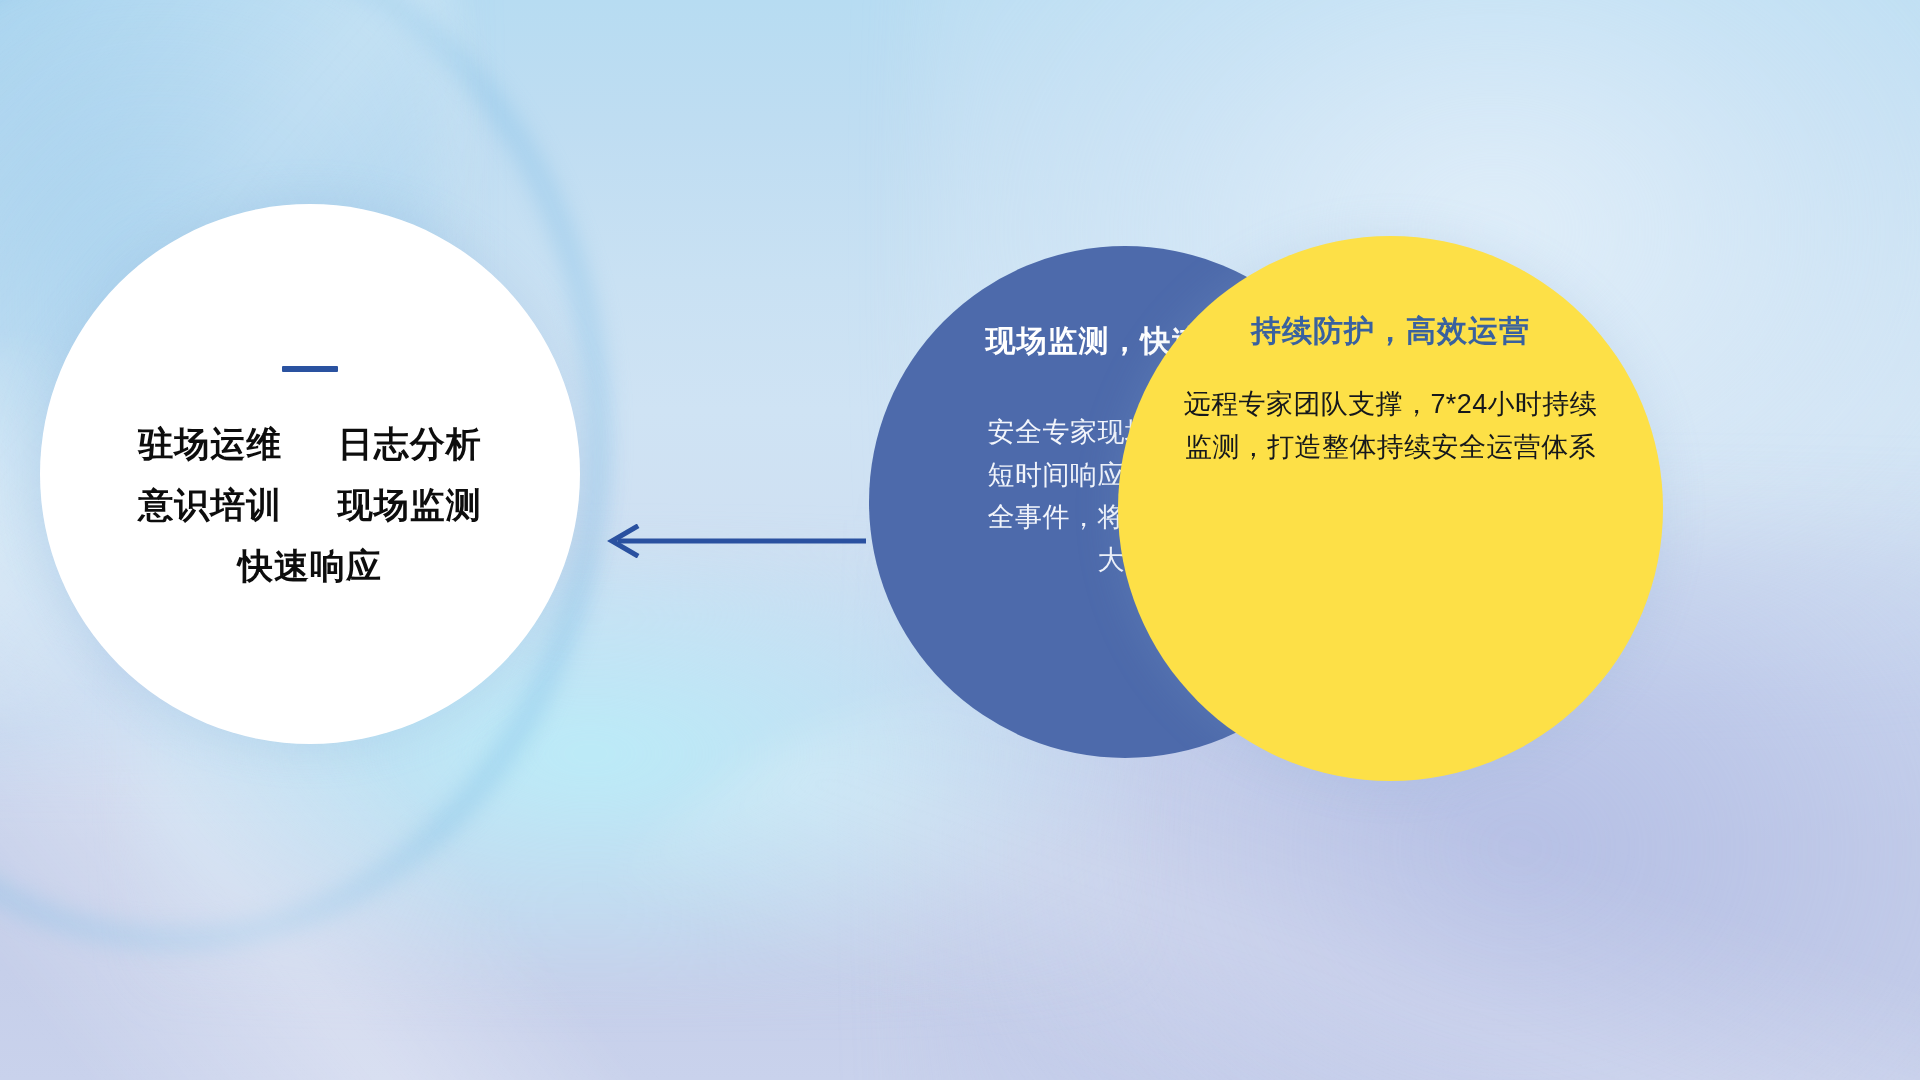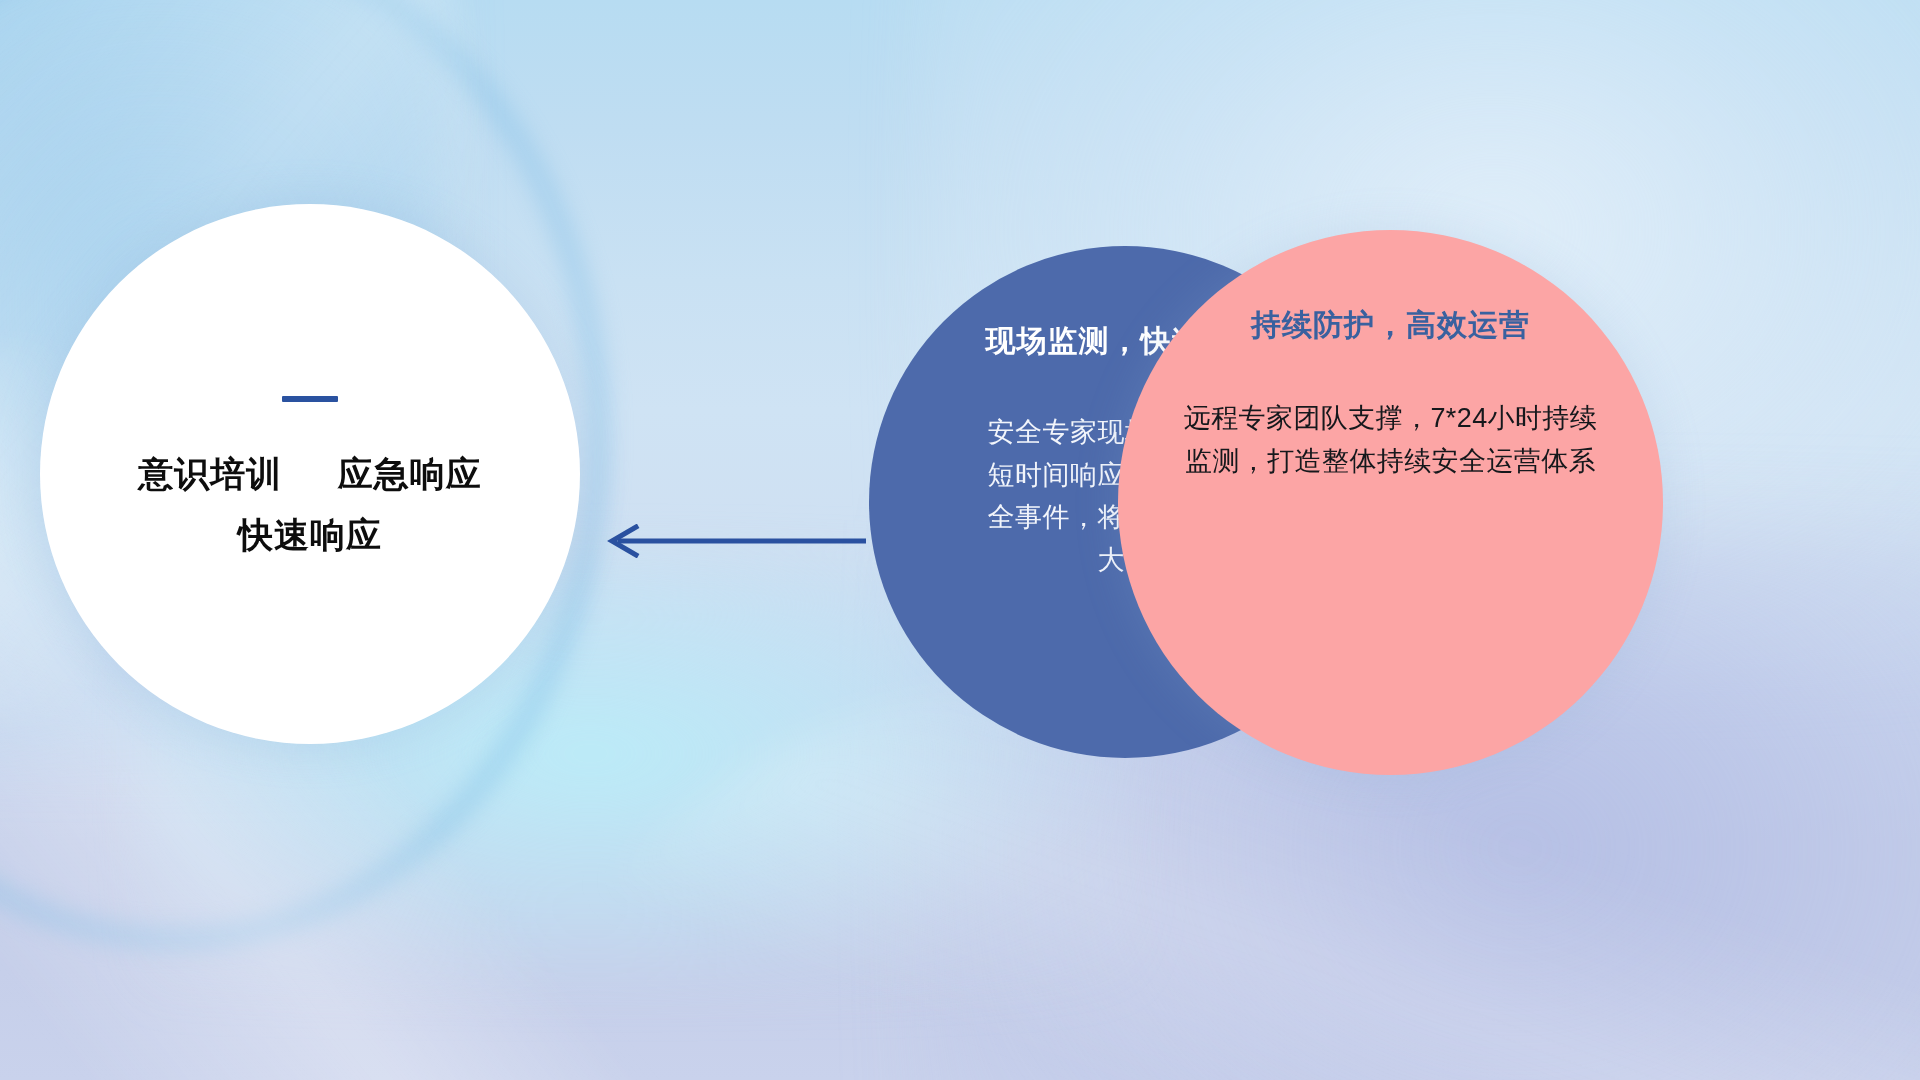--- a/index.html
+++ b/index.html
@@ -121,35 +121,35 @@
     font-size:30px;font-weight:bold;color:#ffffff;white-space:nowrap;
     letter-spacing:1px;line-height:1.1;
   }
   .mid-body{
     margin-top:54px;font-size:27px;color:#f2f5fb;line-height:1.58;
     text-align:center;width:300px;letter-spacing:0.5px;
   }
 
   
   .circle-right{
-    left:1118px;top:230px;width:545px;height:545px;
-    background:#fca5a5;
+    left:1118px;top:236px;width:545px;height:545px;
+    background:#fde047;
     box-shadow:0 0 40px 4px rgba(140,170,210,0.18);
   }
   .circle-right-inner{
     position:absolute;inset:0;display:flex;flex-direction:column;
     align-items:center;justify-content:flex-start;
     padding:78px 22px 0 22px;box-sizing:border-box;
   }
   .right-title{
     font-size:30px;font-weight:bold;color:#39619f;white-space:nowrap;
     letter-spacing:1px;line-height:1.1;
   }
   .right-body{
-    margin-top:56px;font-size:27px;color:#15181c;line-height:1.6;
+    margin-top:36px;font-size:27px;color:#15181c;line-height:1.6;
     text-align:center;width:420px;letter-spacing:0.4px;
   }
 
   
   .arrow{
     position:absolute;left:596px;top:524px;width:272px;height:34px;
   }
 </style>
 </head>
 <body>
@@ -178,23 +178,28 @@
       <div class="right-title">持续防护，高效运营</div>
       <div class="right-body">远程专家团队支撑，7*24小时持续监测，打造整体持续安全运营体系</div>
     </div>
   </div>
 
   <div class="circle circle-left">
     <div class="circle-left-inner">
       <div class="dash"></div>
       <div class="left-rows">
         <div class="left-row">
+          <span>驻场运维</span>
+          <span class="gapcell"></span>
+          <span>日志分析</span>
+        </div>
+        <div class="left-row">
           <span>意识培训</span>
           <span class="gapcell"></span>
-          <span>应急响应</span>
+          <span>现场监测</span>
         </div>
         <div class="left-row">
           <span>快速响应</span>
         </div>
       </div>
     </div>
   </div>
 
   <div class="arrow">
     <svg width="272" height="34" viewBox="0 0 272 34">

